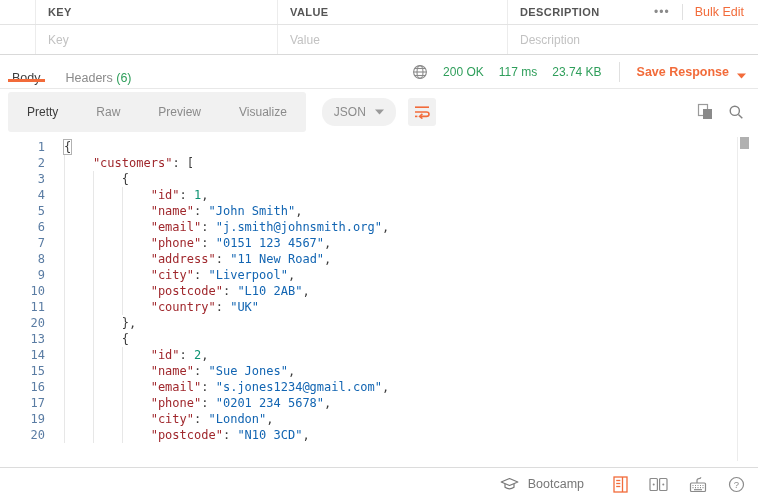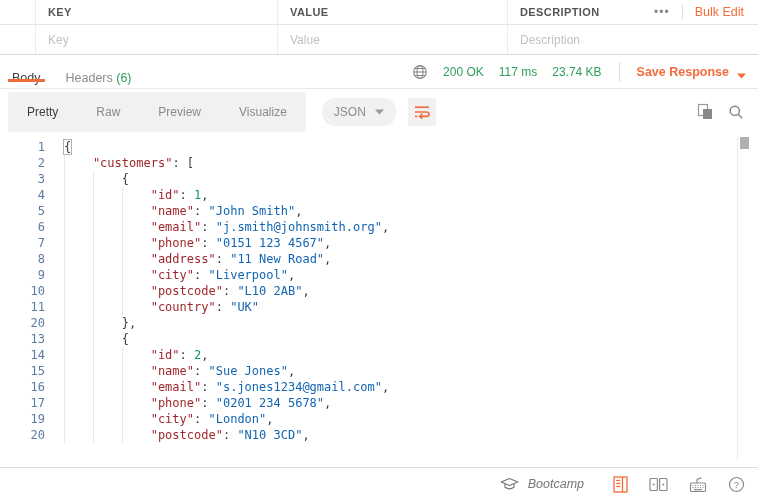--- a/index.html
+++ b/index.html
@@ -64,21 +64,21 @@
   .tk-punc { color: #3b3b3b; }
   .tk-brace { color: #3b3b3b; outline: 1px solid #b2b2b2; }
   .vscroll { position: absolute; top: 3px; right: 11px; width: 10px; height: 324px;
     border-left: 1px solid #ececec; }
   .vthumb { position: absolute; top: 0; left: 2px; width: 9px; height: 12px; background: #b0b0b0; }
 
   
   .footer { height: 33px; border-top: 1px solid #dcdcdc; display: flex; align-items: center;
     justify-content: flex-end; padding-right: 13px; gap: 21px; }
   .bootcamp { display: flex; align-items: center; gap: 9px; color: #777; font-size: 12.5px;
-    cursor: pointer; margin-right: 8px; font-style: italic; }
+    cursor: pointer; margin-right: 8px; }
   .f-icon { cursor: pointer; display: flex; align-items: center; }
 </style>
 </head>
 <body>
 
 <div>
   <div class="pt-row pt-head">
     <div class="pt-c0"></div>
     <div class="pt-c1">
         <span class="hlabel">KEY</span>

